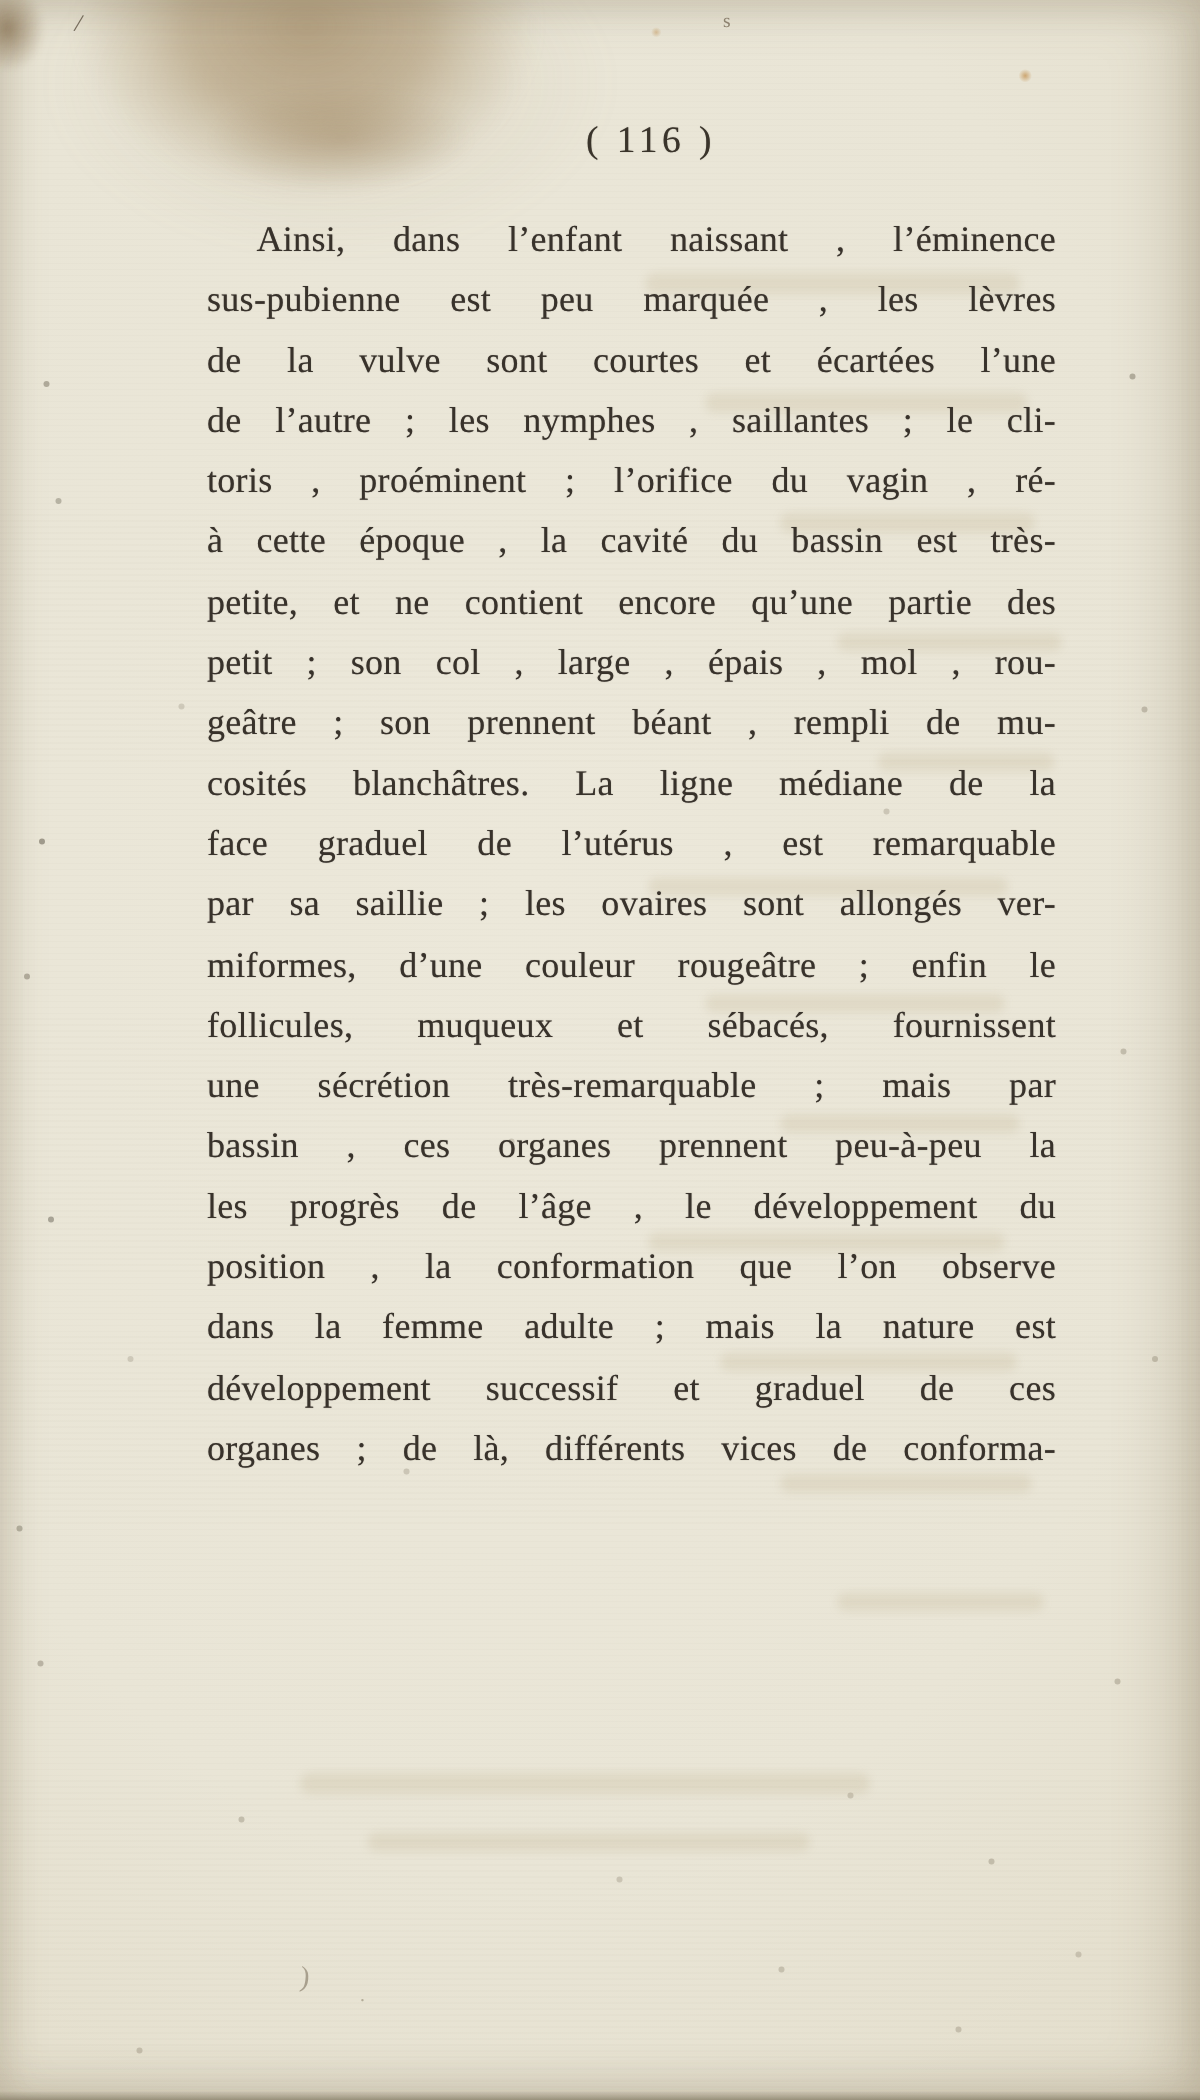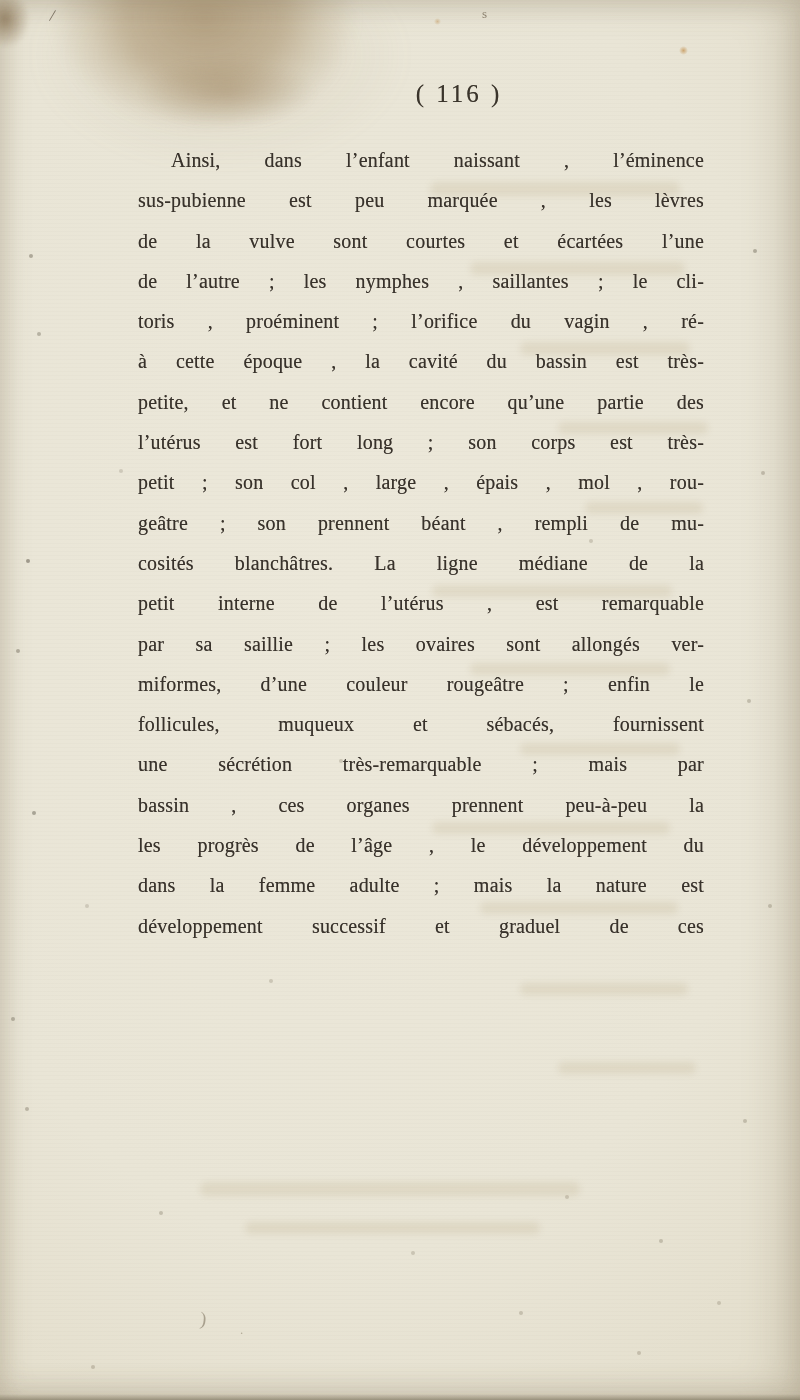--- a/index.html
+++ b/index.html
@@ -107,34 +107,34 @@
 
   
   .mark { position: absolute; color: rgba(80,70,55,0.75); }
   .mark-slash { left: 50px; top: 6px; font-size: 17px; transform: rotate(12deg); }
   .mark-s { left: 482px; top: 6px; font-size: 13px; color: rgba(105,93,72,0.70); }
   .mark-paren { left: 200px; top: 1308px; font-size: 19px; color: rgba(100,88,66,0.48); transform: rotate(6deg); }
   .mark-dot { left: 240px; top: 1322px; font-size: 13px; color: rgba(100,88,66,0.40); }
 
   
   .page-number {
-    position: absolute; left: 148px; top: 80px; width: 566px;
+    position: absolute; left: 123px; top: 80px; width: 566px;
     padding-left: 56px; box-sizing: border-box;
     text-align: center;
     font-size: 25px; letter-spacing: 3px;
     color: #3a342b;
     text-shadow: 0 0 0.6px rgba(58,52,43,0.55);
   }
   .text-block {
     position: absolute; left: 138px; top: 140px; width: 566px;
     color: #38322b;
   }
   .line {
     height: 40.3px; line-height: 40.3px;
-    font-size: 20px;
+    font-size: 24px;
     letter-spacing: 0.2px;
     word-spacing: 2px;
     text-align: justify;
     text-align-last: justify;
     white-space: nowrap;
     text-shadow: 0 0 0.6px rgba(56,50,43,0.55);
   }
   .line.indent { text-indent: 33px; }
 </style>
 </head>
@@ -173,30 +173,31 @@
   <div class="page-number">( 116 )</div>
 
   <div class="text-block">
     <div class="line indent">Ainsi, dans l’enfant naissant , l’éminence</div>
     <div class="line">sus-pubienne est peu marquée , les lèvres</div>
     <div class="line">de la vulve sont courtes et écartées l’une</div>
     <div class="line">de l’autre ; les nymphes , saillantes ; le cli-</div>
     <div class="line">toris , proéminent ; l’orifice du vagin , ré-</div>
     <div class="line">à cette époque , la cavité du bassin est très-</div>
     <div class="line">petite, et ne contient encore qu’une partie des</div>
-    <div class="line">l’utérus est fort long ; son corps est très-</div>
     <div class="line">petit ; son col , large , épais , mol , rou-</div>
     <div class="line">geâtre ; son prennent béant , rempli de mu-</div>
     <div class="line">cosités blanchâtres. La ligne médiane de la</div>
-    <div class="line">petit interne de l’utérus , est remarquable</div>
+    <div class="line">face graduel de l’utérus , est remarquable</div>
     <div class="line">par sa saillie ; les ovaires sont allongés ver-</div>
     <div class="line">miformes, d’une couleur rougeâtre ; enfin le</div>
     <div class="line">follicules, muqueux et sébacés, fournissent</div>
     <div class="line">une sécrétion très-remarquable ; mais par</div>
     <div class="line">bassin , ces organes prennent peu-à-peu la</div>
     <div class="line">les progrès de l’âge , le développement du</div>
+    <div class="line">position , la conformation que l’on observe</div>
     <div class="line">dans la femme adulte ; mais la nature est</div>
     <div class="line">développement successif et graduel de ces</div>
+    <div class="line">organes ; de là, différents vices de conforma-</div>
   </div>
 
   <div class="vignette"></div>
   <div class="bottom-edge"></div>
 </div>
 
 </body></html>

